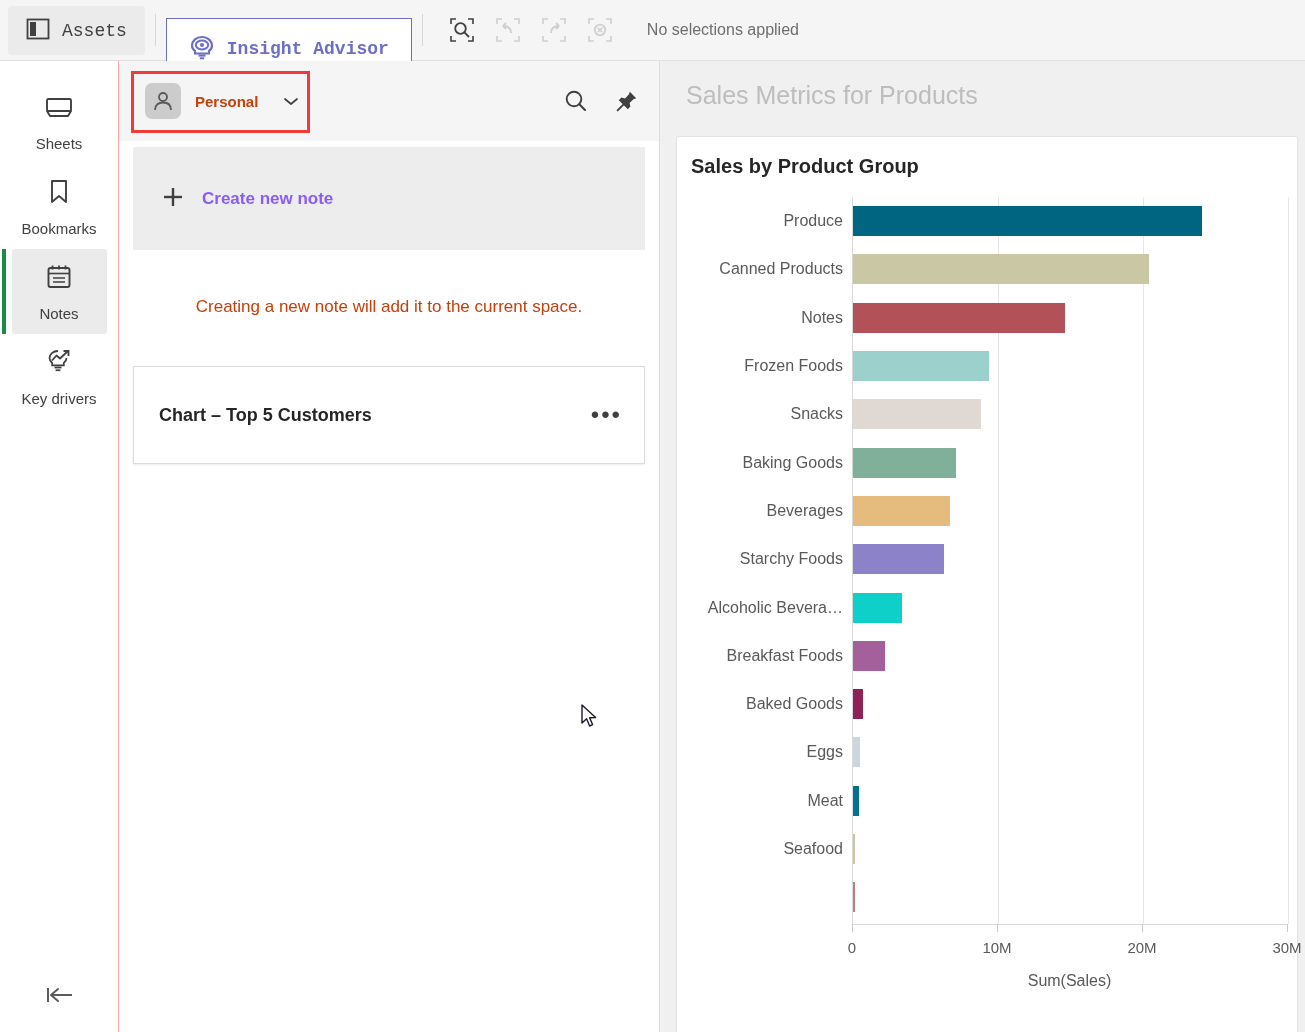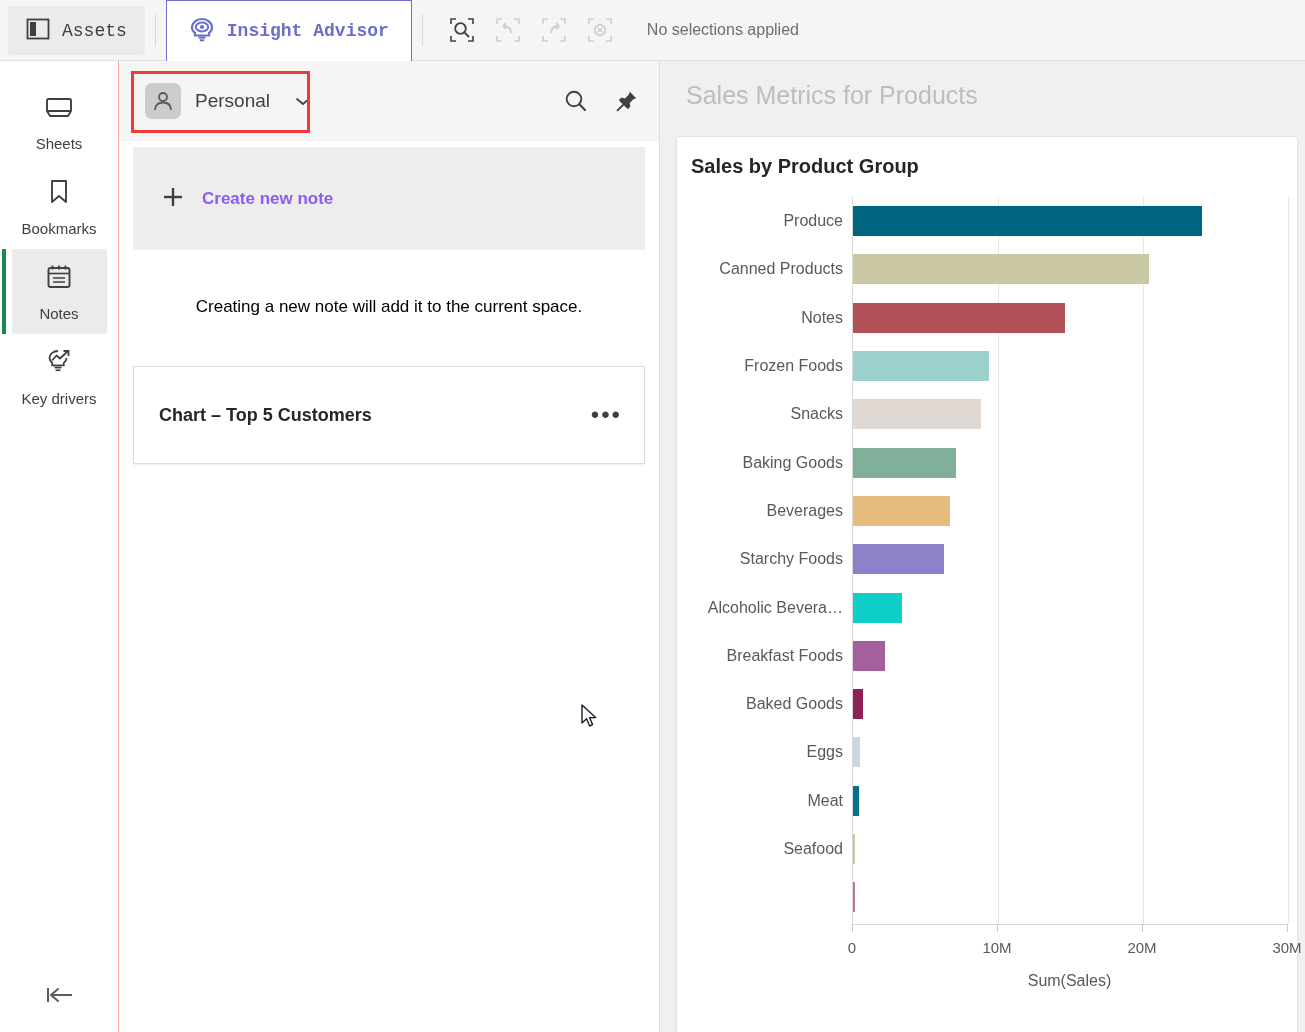--- a/index.html
+++ b/index.html
@@ -29,21 +29,21 @@
     cursor: pointer;
   }
   .tab.assets {
     margin: 6px 0 6px 8px;
     height: 49px;
     background: #ebebeb;
     border-radius: 4px;
     padding: 0 18px;
   }
   .tab .tab-label { font-size: 18px; color: #404040; white-space: nowrap; font-family: Liberation Mono, monospace; }
-  .tab.active { border: 1px solid #6c6ec9; border-bottom: none; background: #ffffff; }
+  .tab.active { border: 1px solid #6c6ec9; border-bottom: none; background: #ffffff; margin-top: 18px; }
   .tab.active .tab-label { color: #6c6ec9; font-weight: bold; }
   .divider-v {
     width: 1px; background: #d8d8d8;
     margin: 14px 10px;
   }
   .sel-tools { display: flex; align-items: center; gap: 16px; padding-left: 14px; }
   .sel-btn {
     width: 30px; height: 30px;
     display: flex; align-items: center; justify-content: center;
     cursor: pointer;
@@ -96,21 +96,21 @@
   .space-sel {
     display: flex; align-items: center; gap: 14px;
     padding: 10px 14px;
     cursor: pointer;
   }
   .space-avatar {
     width: 36px; height: 36px; border-radius: 7px;
     background: #cccccc;
     display: flex; align-items: center; justify-content: center;
   }
-  .space-name { font-size: 19px; font-weight: normal; color: #404040; }
+  .space-name { font-size: 15px; font-weight: bold; color: #c2410c; }
   .chev { margin-left: 10px; cursor: pointer; display: flex; align-items: center; }
   .notes-header-actions {
     margin-left: auto; display: flex; align-items: center; gap: 26px;
   }
   .hdr-icon { cursor: pointer; display: flex; align-items: center; justify-content: center; }
   .redbox {
     position: absolute; left: 12px; top: 10px;
     width: 179px; height: 62px;
     border: 3px solid #f03a3a;
     pointer-events: none;
@@ -122,21 +122,21 @@
     height: 103px;
     background: #ededed;
     display: flex; align-items: center;
     padding-left: 29px;
     gap: 18px;
     cursor: pointer;
   }
   .create-note-label { font-size: 17px; font-weight: bold; color: #8b5cf6; }
   .hint {
     text-align: center;
-    font-size: 17px; color: #000000;
+    font-size: 17px; color: #c2410c;
     margin-top: 47px;
   }
   .note-card {
     margin: 49px 14px 0 14px;
     height: 98px;
     background: #ffffff;
     border: 1px solid #dcdcdc;
     box-shadow: 0 1px 2px rgba(0,0,0,0.07);
     display: flex; align-items: center;
     padding: 0 22px 0 25px;

